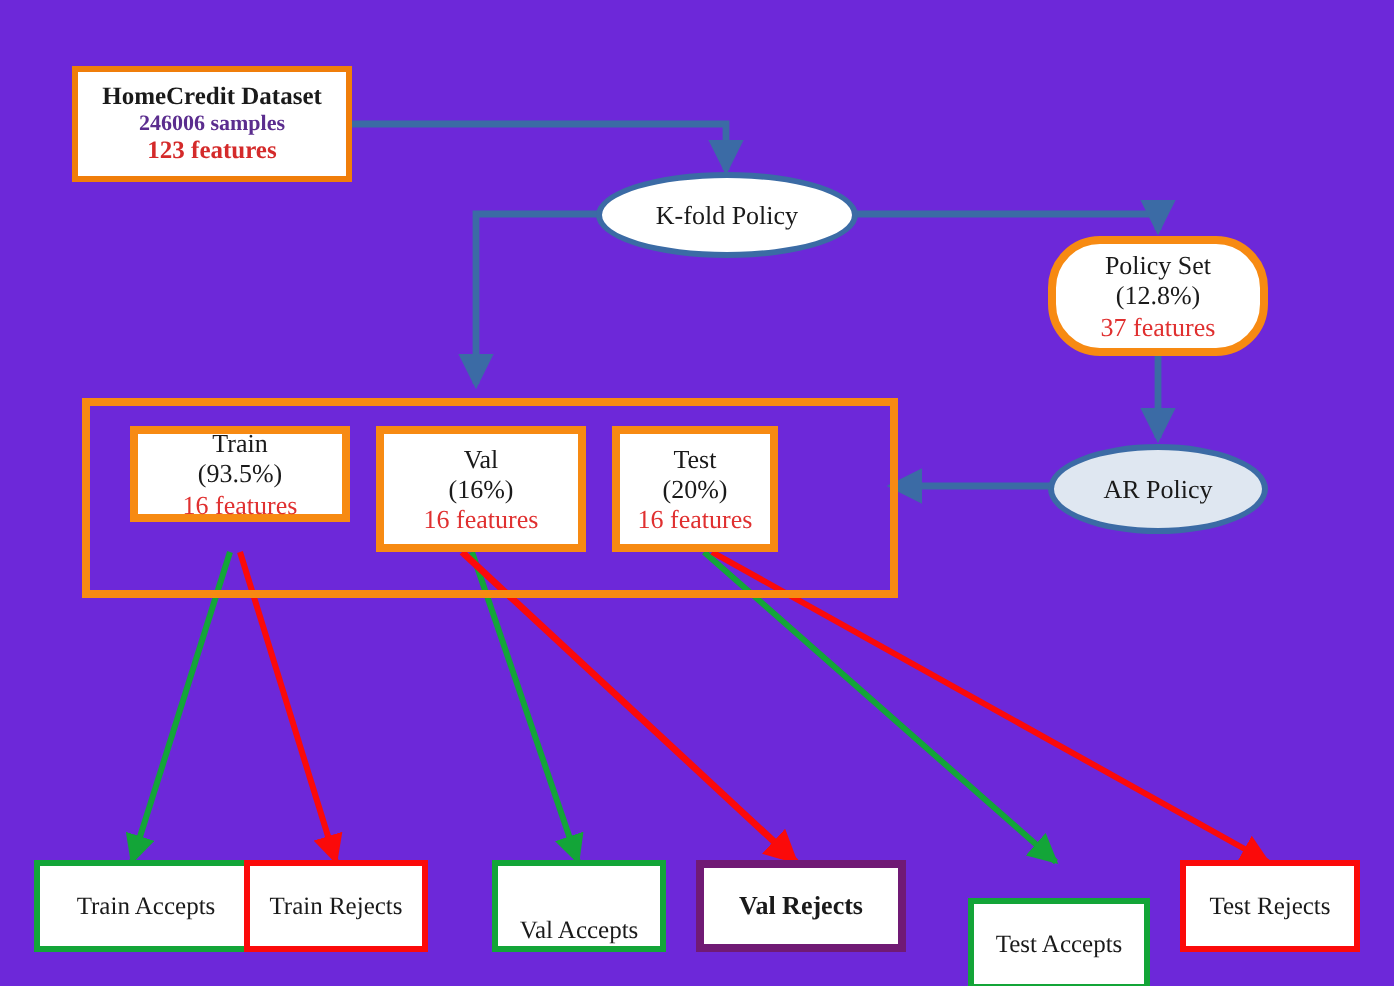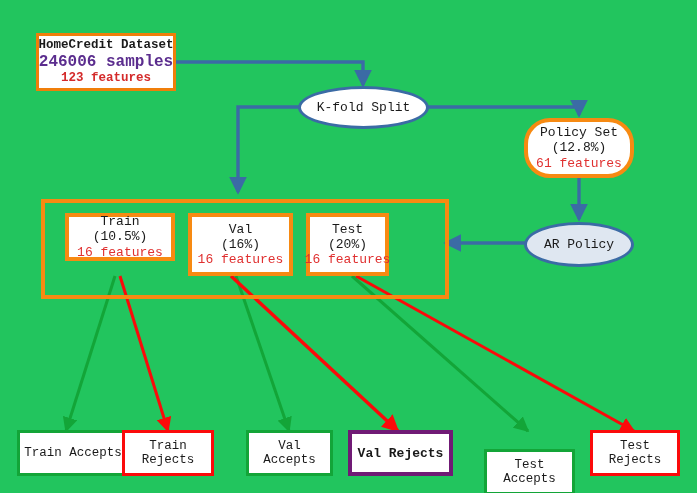--- a/index.html
+++ b/index.html
@@ -4,22 +4,22 @@
 <style>
   html, body {
     margin: 0;
     padding: 0;
     background: #ffffff;
   }
   #diagram-root {
     position: relative;
     width: 697px;
     height: 493px;
-    background: #22c55e;
-    font-family: Liberation Mono, monospace;
+    background: #6d28d9;
+    font-family: Liberation Serif, serif;
     overflow: hidden;
   }
   svg.edge-layer {
     position: absolute;
     left: 0;
     top: 0;
     width: 697px;
     height: 493px;
     pointer-events: none;
   }
@@ -44,21 +44,21 @@
     border: 4px solid #f78a12;
   }
   .container-orange {
     border: 4px solid #f78a12;
     background: transparent;
   }
 
   
   .t-title   { color: #1a1a1a; font-weight: bold; font-size: 12.5px; }
   .t-plain   { color: #1a1a1a; font-size: 13px; }
-  .t-purple  { color: #5b2d8e; font-weight: bold; font-size: 16px; }
+  .t-purple  { color: #5b2d8e; font-weight: bold; font-size: 11px; }
   .t-red     { color: #d42a2a; font-weight: bold; font-size: 12.5px; }
   .t-red-reg { color: #e03030; font-size: 13px; }
 
   
   .ellipse {
     position: absolute;
     box-sizing: border-box;
     border: 3px solid #3b6ba5;
     border-radius: 50%;
     display: flex;
@@ -124,38 +124,38 @@
     <path d="M 356 276 L 634 431" fill="none" stroke="#fb0a0a" stroke-width="3" marker-end="url(#arrow-red)"></path>
   </svg>
 
   <div class="node box-orange" style="left:36px; top:33px; width:140px; height:58px;">
     <span class="ln t-title">HomeCredit Dataset</span>
     <span class="ln t-purple">246006 samples</span>
     <span class="ln t-red">123 features</span>
   </div>
 
   <div class="ellipse" style="left:298px; top:86px; width:131px; height:43px;">
-    <span>K-fold Split</span>
+    <span>K-fold Policy</span>
   </div>
 
   <div class="node box-orange-thick" style="left:524px; top:118px; width:110px; height:60px;border-radius:26px;">
     <span class="ln t-plain">Policy Set</span>
     <span class="ln t-plain">(12.8%)</span>
-    <span class="ln t-red-reg">61 features</span>
+    <span class="ln t-red-reg">37 features</span>
   </div>
 
   <div class="ellipse filled" style="left:524px; top:222px; width:110px; height:45px;">
     <span>AR Policy</span>
   </div>
 
   <div class="container-orange" style="position:absolute; left:41px; top:199px; width:400px; height:92px;"></div>
 
   <div class="node box-orange-thick" style="left:65px; top:213px; width:110px; height:48px;">
     <span class="ln t-plain">Train</span>
-    <span class="ln t-plain">(10.5%)</span>
+    <span class="ln t-plain">(93.5%)</span>
     <span class="ln t-red-reg">16 features</span>
   </div>
 
   <div class="node box-orange-thick" style="left:188px; top:213px; width:105px; height:63px;">
     <span class="ln t-plain">Val</span>
     <span class="ln t-plain">(16%)</span>
     <span class="ln t-red-reg">16 features</span>
   </div>
 
   <div class="node box-orange-thick" style="left:306px; top:213px; width:83px; height:63px;">
@@ -165,21 +165,21 @@
   </div>
 
   <div class="leaf leaf-green" style="left:17px; top:430px; width:112px; height:46px;">
     <span>Train Accepts</span>
   </div>
 
   <div class="leaf leaf-red" style="left:122px; top:430px; width:92px; height:46px;">
     <span>Train Rejects</span>
   </div>
 
-  <div class="leaf leaf-green" style="left:246px; top:430px; width:87px; height:46px;">
+  <div class="leaf leaf-green" style="left:246px; top:430px; width:87px; height:46px;align-items:flex-end;">
     <span>Val Accepts</span>
   </div>
 
   <div class="leaf leaf-red-strong" style="left:348px; top:430px; width:105px; height:46px;">
     <span>Val Rejects</span>
   </div>
 
   <div class="leaf leaf-green" style="left:484px; top:430px; width:91px; height:46px;margin-top:19px;">
     <span>Test Accepts</span>
   </div>

